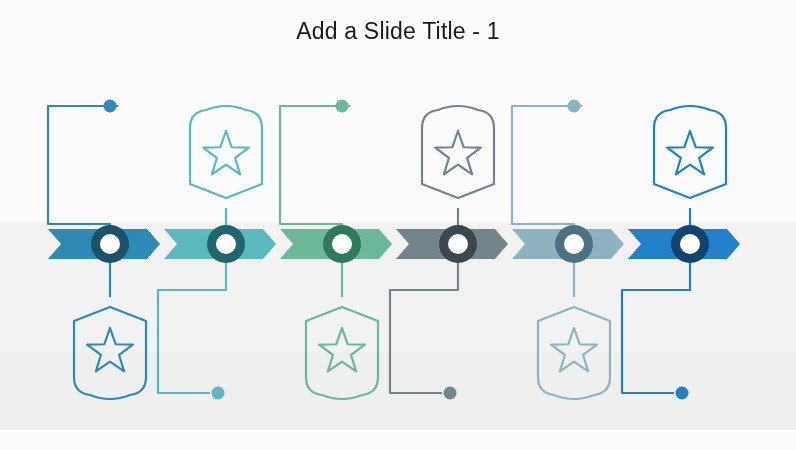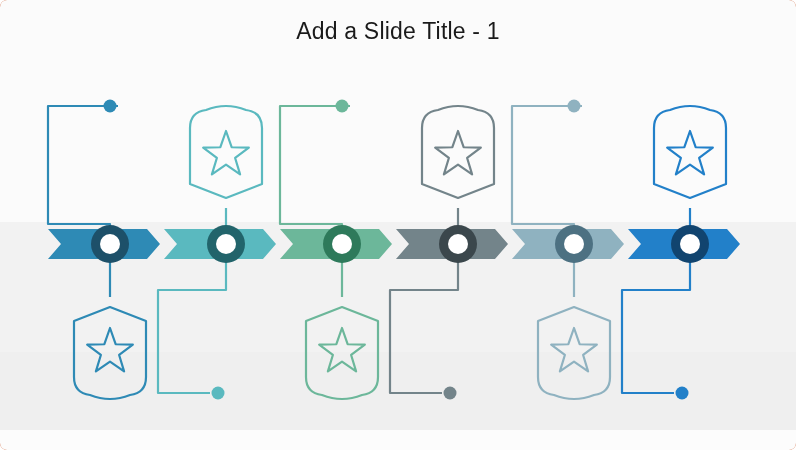--- a/index.html
+++ b/index.html
@@ -10,21 +10,20 @@
   }
   body {
     font-family: "Liberation Sans", sans-serif;
   }
   #slide {
     position: relative;
     width: 796px;
     height: 450px;
     overflow: hidden;
     background: #c2410c;
-    border-radius: 7px;
   }
   
   .band {
     position: absolute;
     left: 0;
     width: 796px;
   }
   .band-top    { top: 0;    height: 222px; background: #fbfbfb; }
   .band-mid    { top: 222px; height: 130px; background: #f2f2f2; }
   .band-low    { top: 352px; height: 78px;  background: #efefef; }

